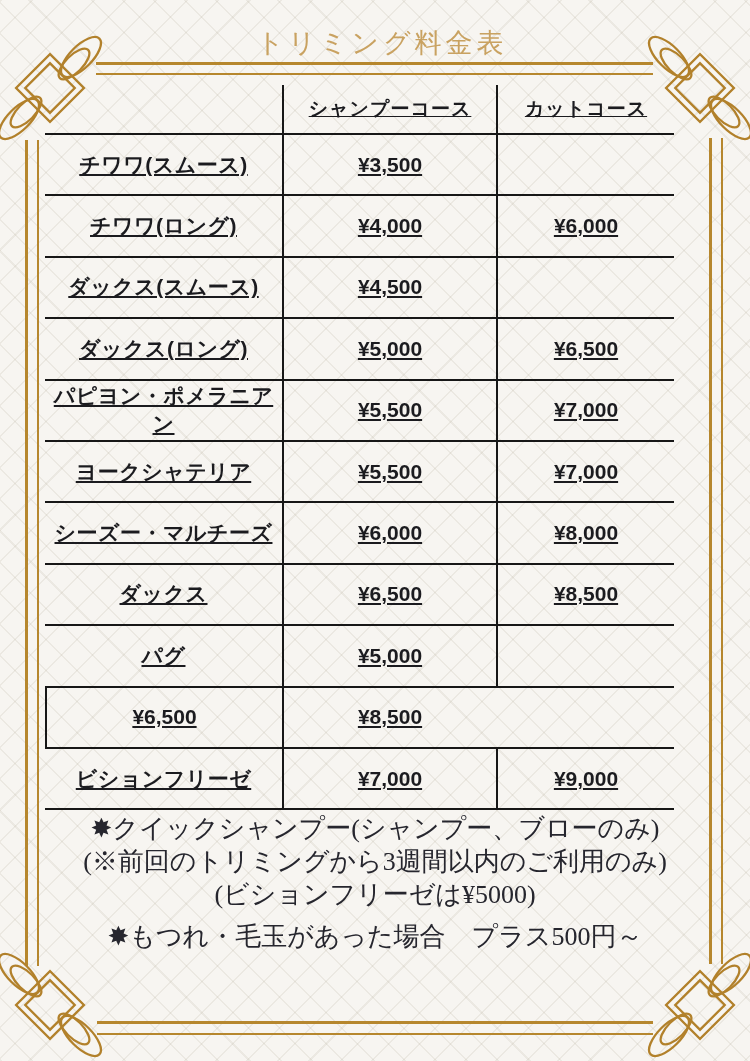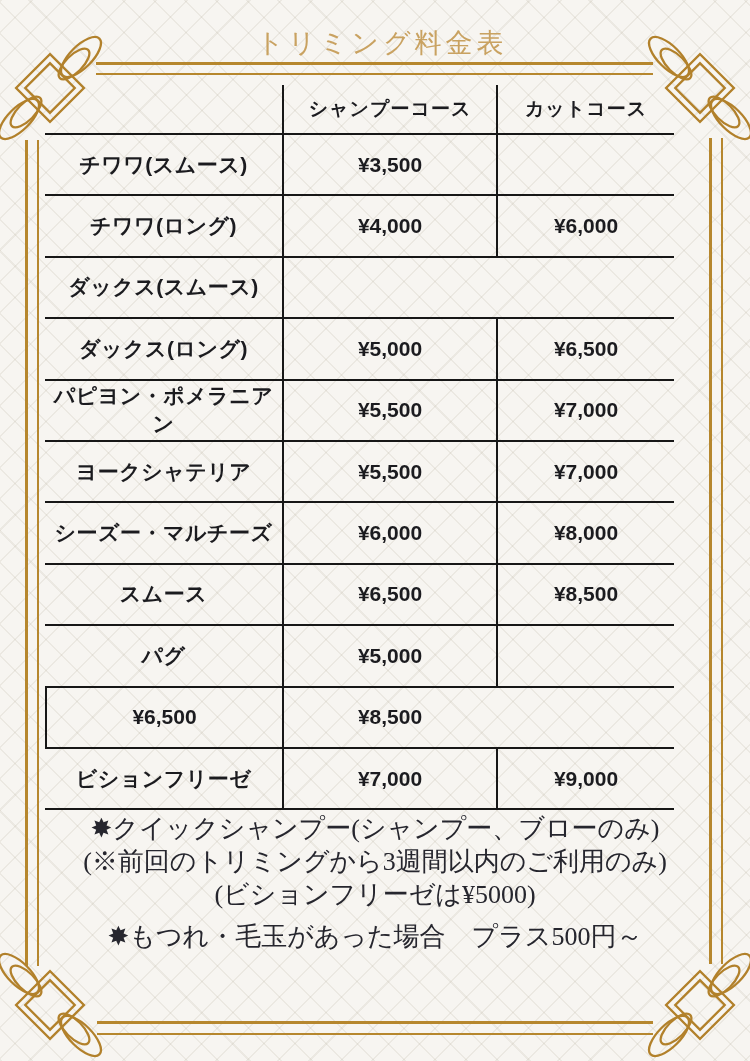--- a/index.html
+++ b/index.html
@@ -36,21 +36,21 @@
   
   .title {
     position:absolute; top:25px; left:7px; width:100%;
     text-align:center;
     font-size:27px; font-weight:500; letter-spacing:4px;
     color:#c9a261;
   }
 
   
   .price-table { position:absolute; top:85px; left:45px; width:629px; }
-  .trow { display:grid; grid-template-columns:237px 214px 178px; }
+  .trow { display:grid; grid-template-columns:237px 214px 178px;text-decoration:underline; }
   .trow > div { display:flex; align-items:center; justify-content:center; text-align:center; }
   .thead { height:48px; font-size:19px; font-weight:700; letter-spacing:1px; }
   .trow-body { height:59.4px; border-top:2.5px solid #171717; font-size:21px; font-weight:700; letter-spacing:0.5px; }
   .trow-body.last { border-bottom:2.5px solid #171717; }
   .c2, .c3 { border-left:2px solid #171717; }
   .price { font-weight:600; letter-spacing:0; }
 
   
   .notes {
     position:absolute; top:812px; left:0; width:100%;
@@ -139,20 +139,21 @@
       <div class="c2 price">¥3,500</div>
       <div class="c3 price"></div>
     </div>
     <div class="trow trow-body">
       <div class="c1">チワワ(ロング)</div>
       <div class="c2 price">¥4,000</div>
       <div class="c3 price">¥6,000</div>
     </div>
     <div class="trow trow-body">
       <div class="c1">ダックス(スムース)</div>
+      <div class="c2 price">¥4,500</div>
       <div class="c3 price"></div>
     </div>
     <div class="trow trow-body">
       <div class="c1">ダックス(ロング)</div>
       <div class="c2 price">¥5,000</div>
       <div class="c3 price">¥6,500</div>
     </div>
     <div class="trow trow-body">
       <div class="c1">パピヨン・ポメラニアン</div>
       <div class="c2 price">¥5,500</div>
@@ -162,21 +163,21 @@
       <div class="c1">ヨークシャテリア</div>
       <div class="c2 price">¥5,500</div>
       <div class="c3 price">¥7,000</div>
     </div>
     <div class="trow trow-body">
       <div class="c1">シーズー・マルチーズ</div>
       <div class="c2 price">¥6,000</div>
       <div class="c3 price">¥8,000</div>
     </div>
     <div class="trow trow-body">
-      <div class="c1">スムース</div>
+      <div class="c1">ダックス</div>
       <div class="c2 price">¥6,500</div>
       <div class="c3 price">¥8,500</div>
     </div>
     <div class="trow trow-body">
       <div class="c1">パグ</div>
       <div class="c2 price">¥5,000</div>
       <div class="c3 price"></div>
     </div>
     <div class="trow trow-body">
       <div class="c2 price">¥6,500</div>

